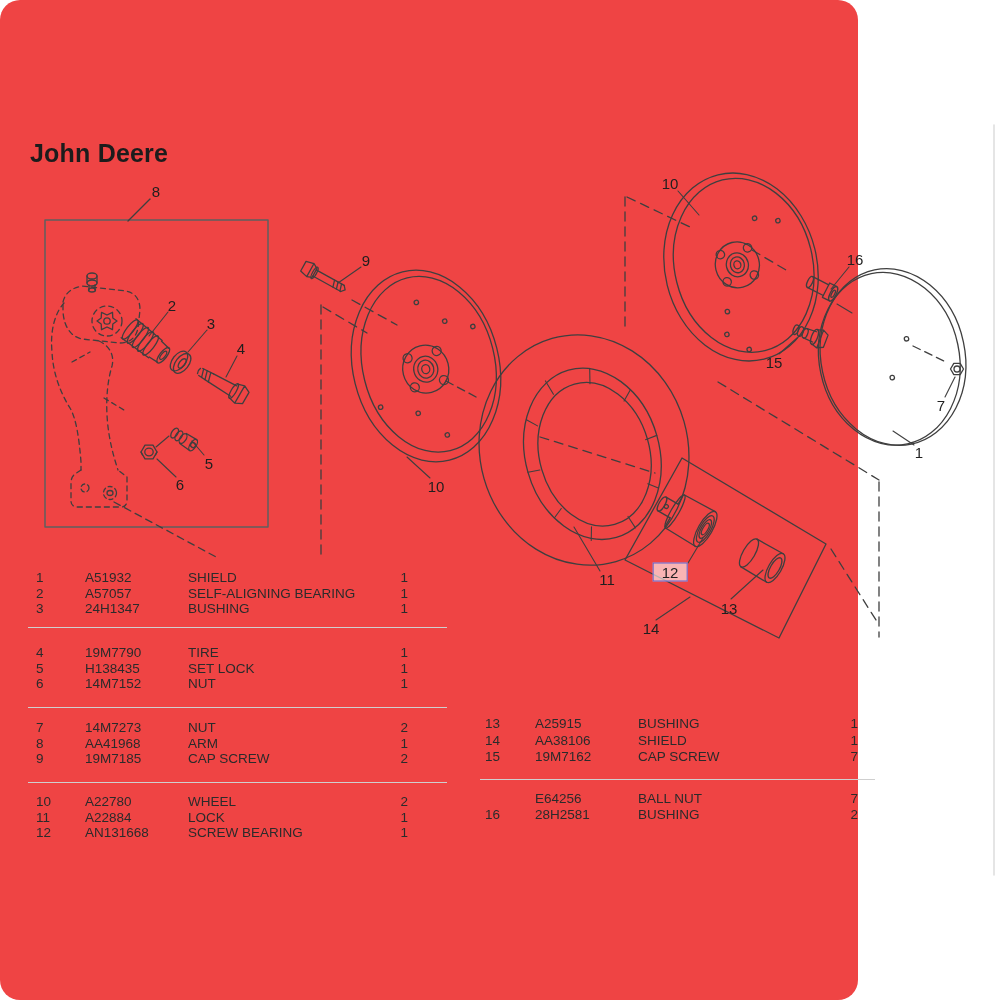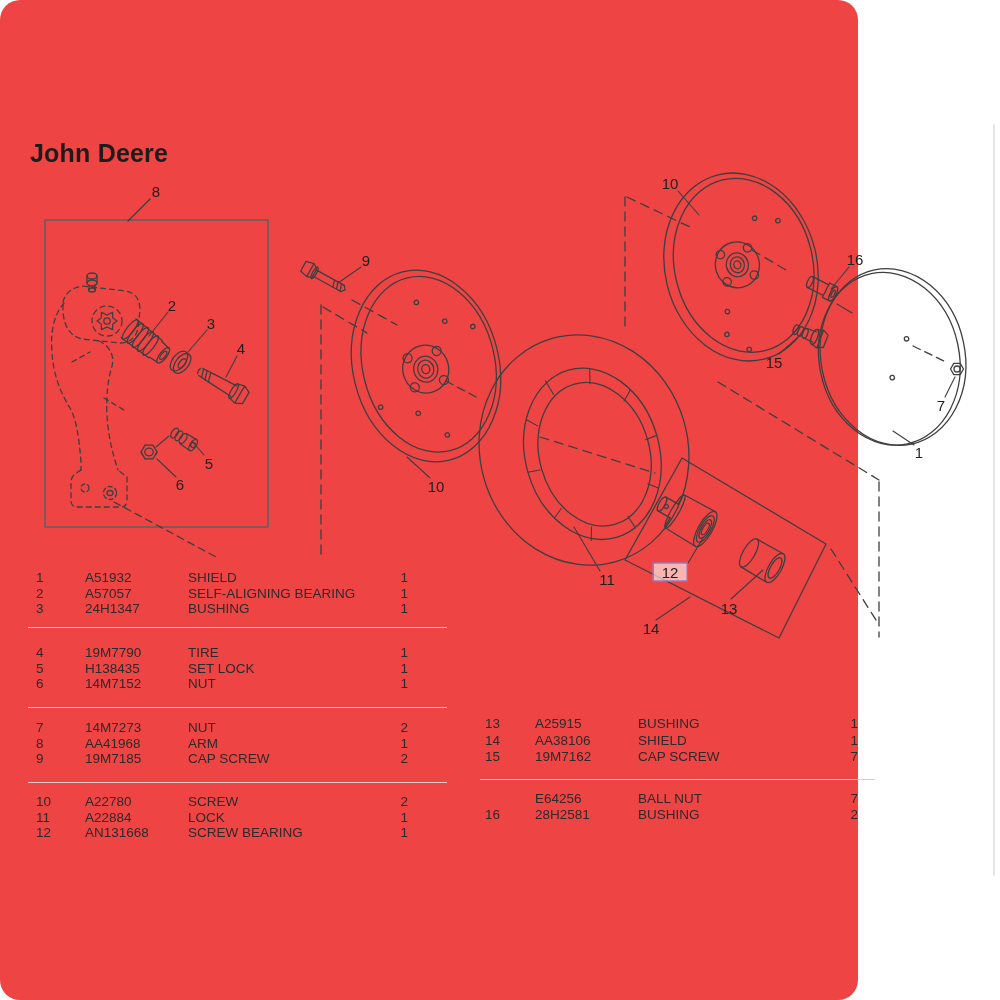--- a/index.html
+++ b/index.html
@@ -340,21 +340,21 @@
         <div class="c-ref">9</div>
         <div class="c-part">19M7185</div>
         <div class="c-desc">CAP SCREW</div>
         <div class="c-qty">2</div>
       </div>
     </div>
     <div class="pgroup" style="top:794px;">
       <div class="prow">
         <div class="c-ref">10</div>
         <div class="c-part">A22780</div>
-        <div class="c-desc">SCREW</div>
+        <div class="c-desc">WHEEL</div>
         <div class="c-qty">2</div>
       </div>
       <div class="prow">
         <div class="c-ref">11</div>
         <div class="c-part">A22884</div>
         <div class="c-desc">LOCK</div>
         <div class="c-qty">1</div>
       </div>
       <div class="prow">
         <div class="c-ref">12</div>

